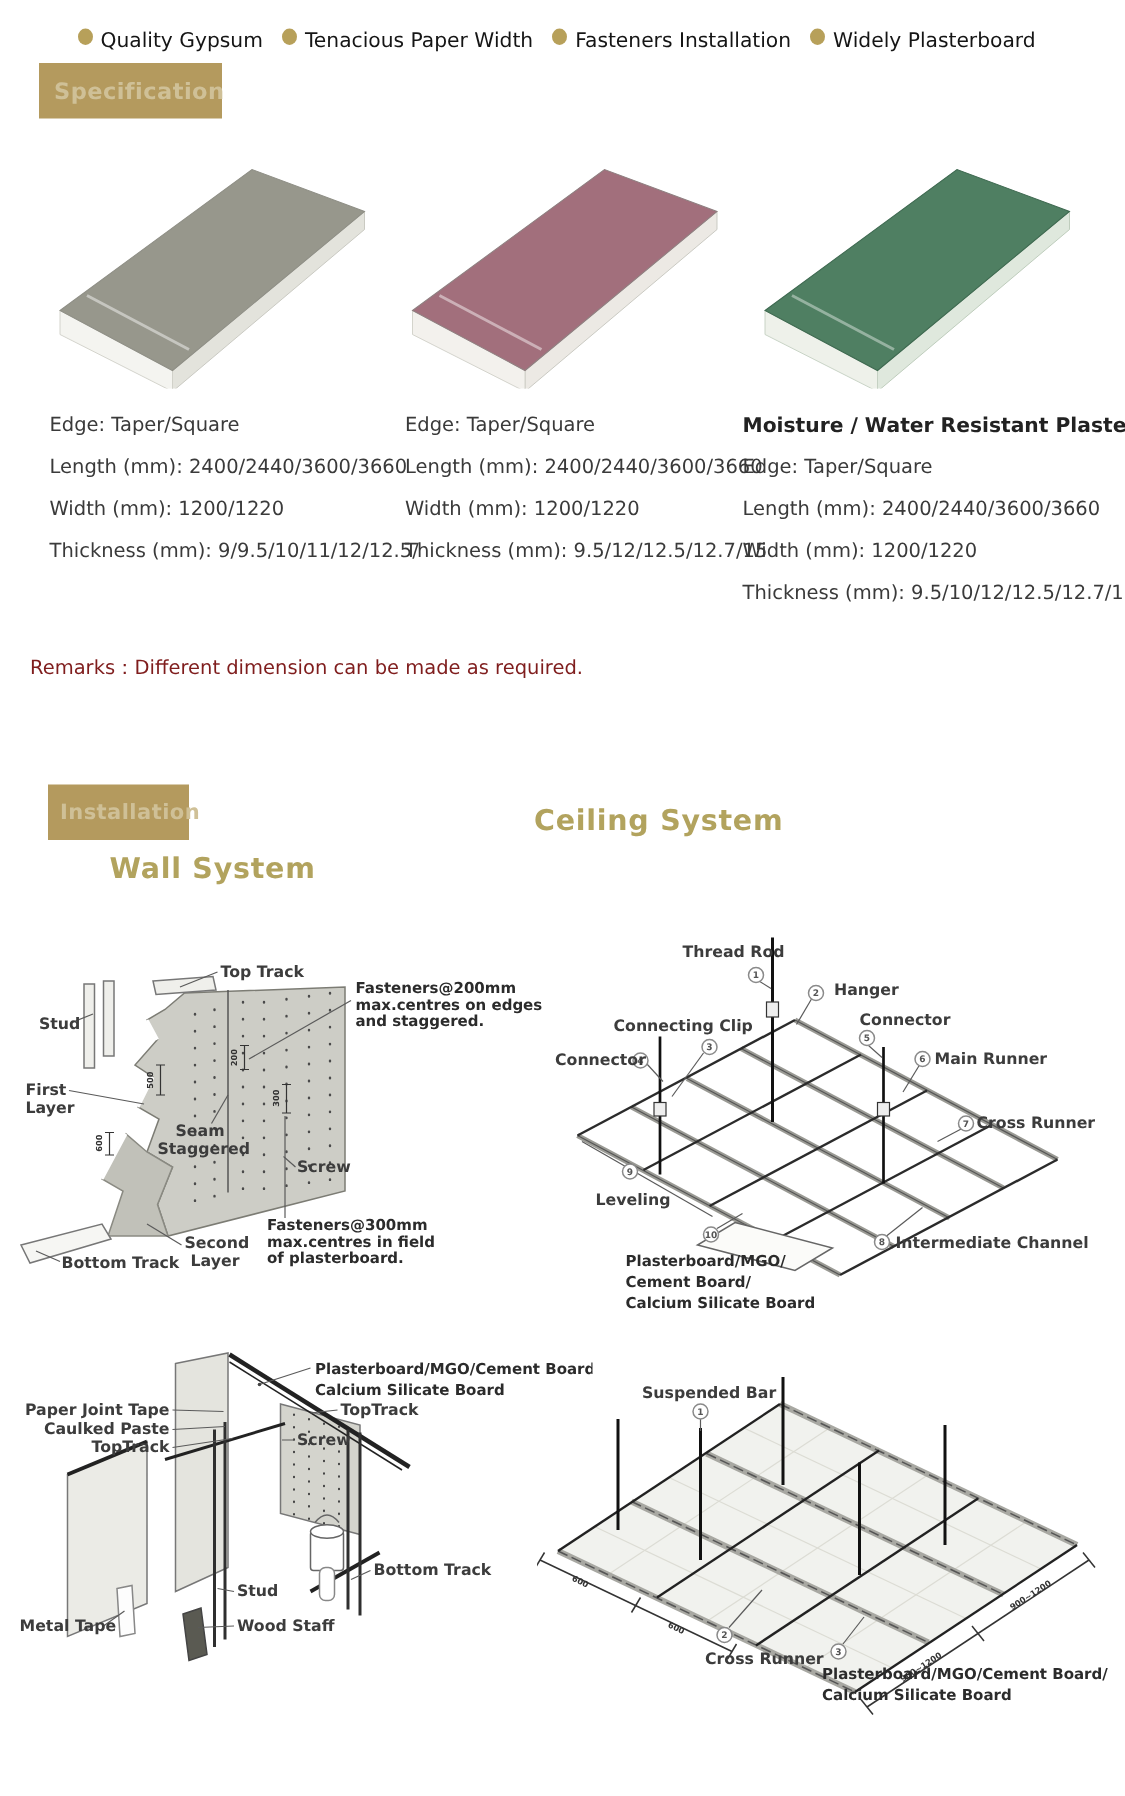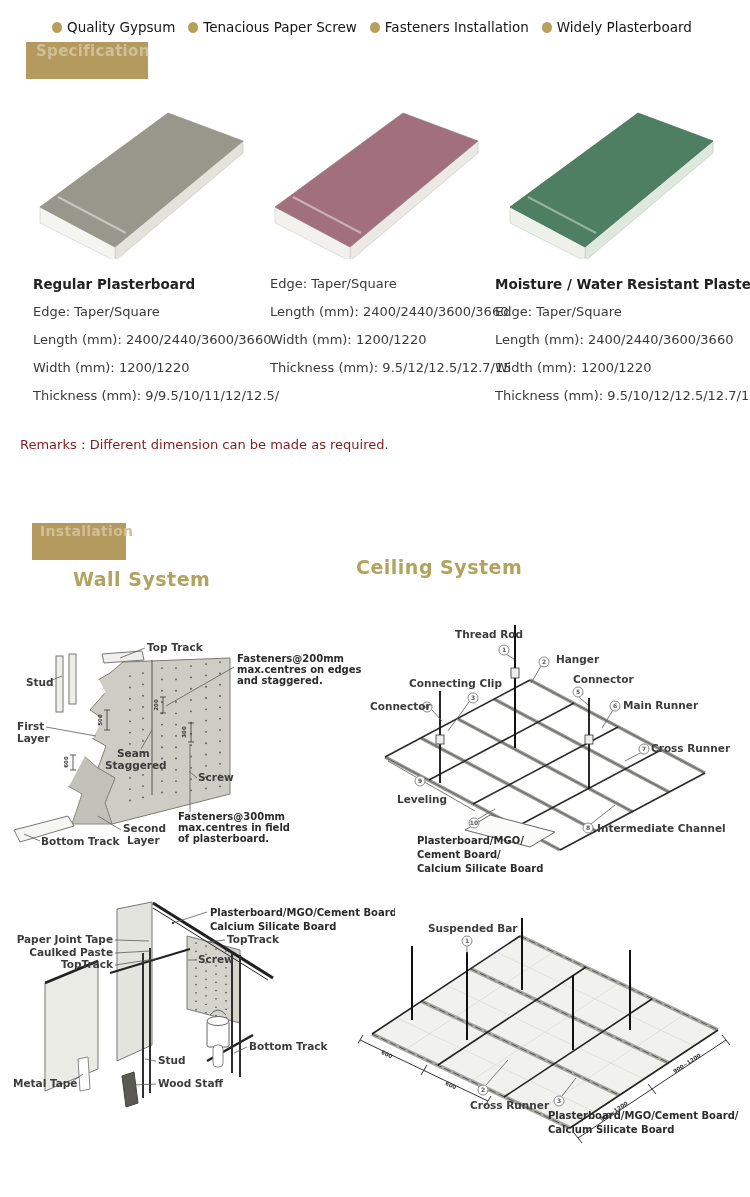--- a/index.html
+++ b/index.html
@@ -1,58 +1,58 @@
 <!DOCTYPE html>
 <html><head>
 <meta charset="utf-8">
 <style>
   html,body{margin:0;padding:0}
   body{width:750px;height:1197px;position:relative;background:#fff;overflow:hidden;
        font-family:"DejaVu Sans","Liberation Sans",sans-serif;color:#333}
   .abs{position:absolute}
   
   .features{left:52px;top:19px;display:flex;align-items:center;gap:13px;font-size:13.5px;color:#151515}
-  .feature{display:flex;align-items:center;gap:5px;white-space:nowrap}
+  .feature{display:flex;align-items:flex-start;gap:5px;white-space:nowrap}
   .dot{width:10px;height:11px;border-radius:50%;background:#b7a05a;flex:0 0 auto}
   
-  .tag{background:#b49a5e;color:#cfc097;font-weight:bold;display:flex;align-items:flex-start;
+  .tag{background:#b49a5e;color:#cfc097;font-weight:bold;display:flex;align-items:center;
        padding-left:10px;font-size:15px;letter-spacing:.3px}
   .tag-spec{left:26px;top:42px;width:112px;height:37px}
   .tag-inst{left:32px;top:523px;width:86px;height:37px;font-size:14px;padding-left:8px}
   
   .specs{left:33px;top:270px;display:flex;width:717px}
   .scol{white-space:nowrap;font-size:13px;color:#3a3a3a}
   .scol .line{height:28px;line-height:28px}
   .scol .title{font-weight:bold;font-size:13.5px;color:#222}
   .c1{width:237px}.c2{width:225px}.c3{width:255px}
   .t2{padding-left:110px}
   .remarks{left:20px;top:436px;font-size:13px;color:#7f1d1d}
   
   .syshead{font-size:19px;font-weight:bold;color:#b2a35e;letter-spacing:.5px;white-space:nowrap}
   .wall-head{left:73px;top:568px}
-  .ceil-head{left:356px;top:556px}
+  .ceil-head{left:356px;top:536px}
   
   .dlbl{font:600 10.5px "DejaVu Sans",sans-serif;fill:#3c3c3c}
   .dlbl-b{font:700 10px "DejaVu Sans",sans-serif;fill:#2b2b2b}
   .dsm{font:700 5.5px "DejaVu Sans",sans-serif;fill:#333}
   .dnum{font:700 6px "DejaVu Sans",sans-serif;fill:#555;text-anchor:middle}
   .ldr{stroke:#5a5a5a;stroke-width:.8;fill:none}
   .ncirc{fill:#fff;stroke:#8a8a8a;stroke-width:1}
 </style>
 </head>
 <body>
 
 <div class="abs features">
   <span class="feature">
       <span class="dot"></span>
       <span>Quality Gypsum</span>
     </span>
   <span class="feature">
       <span class="dot"></span>
-      <span>Tenacious Paper Screw</span>
+      <span>Tenacious Paper Width</span>
     </span>
   <span class="feature">
       <span class="dot"></span>
       <span>Fasteners Installation</span>
     </span>
   <span class="feature">
       <span class="dot"></span>
       <span>Widely Plasterboard</span>
     </span>
 </div>
@@ -75,21 +75,20 @@
 </svg>
 <svg class="abs" style="left:498px;top:97px" width="228" height="162" viewBox="0 0 228 162">
   <polygon points="215,44 215,56 87,164 87,150" stroke="#b9c8b7" stroke-width=".6" fill="#dfe8dd"></polygon>
   <polygon points="12,110 12,126 87,164 87,150" stroke="#c3cfc1" stroke-width=".6" fill="#eef1ea"></polygon>
   <polygon points="12,110 140,16 215,44 87,150" stroke="#3e6950" stroke-width=".7" fill="#4f7f62"></polygon>
   <line x1="30" y1="100" x2="98" y2="136" stroke="#ffffff" stroke-opacity=".4" stroke-width="2"></line>
 </svg>
 
 <div class="abs specs">
   <div class="scol c1">
-    <div class="line title">Regular Plasterboard</div>
     <div class="line">Edge: Taper/Square</div>
     <div class="line">Length (mm): 2400/2440/3600/3660</div>
     <div class="line">Width (mm): 1200/1220</div>
     <div class="line">Thickness (mm): 9/9.5/10/11/12/12.5/</div>
   </div>
   <div class="scol c2">
     <div class="line">Edge: Taper/Square</div>
     <div class="line">Length (mm): 2400/2440/3600/3660</div>
     <div class="line">Width (mm): 1200/1220</div>
     <div class="line">Thickness (mm): 9.5/12/12.5/12.7/15</div>

